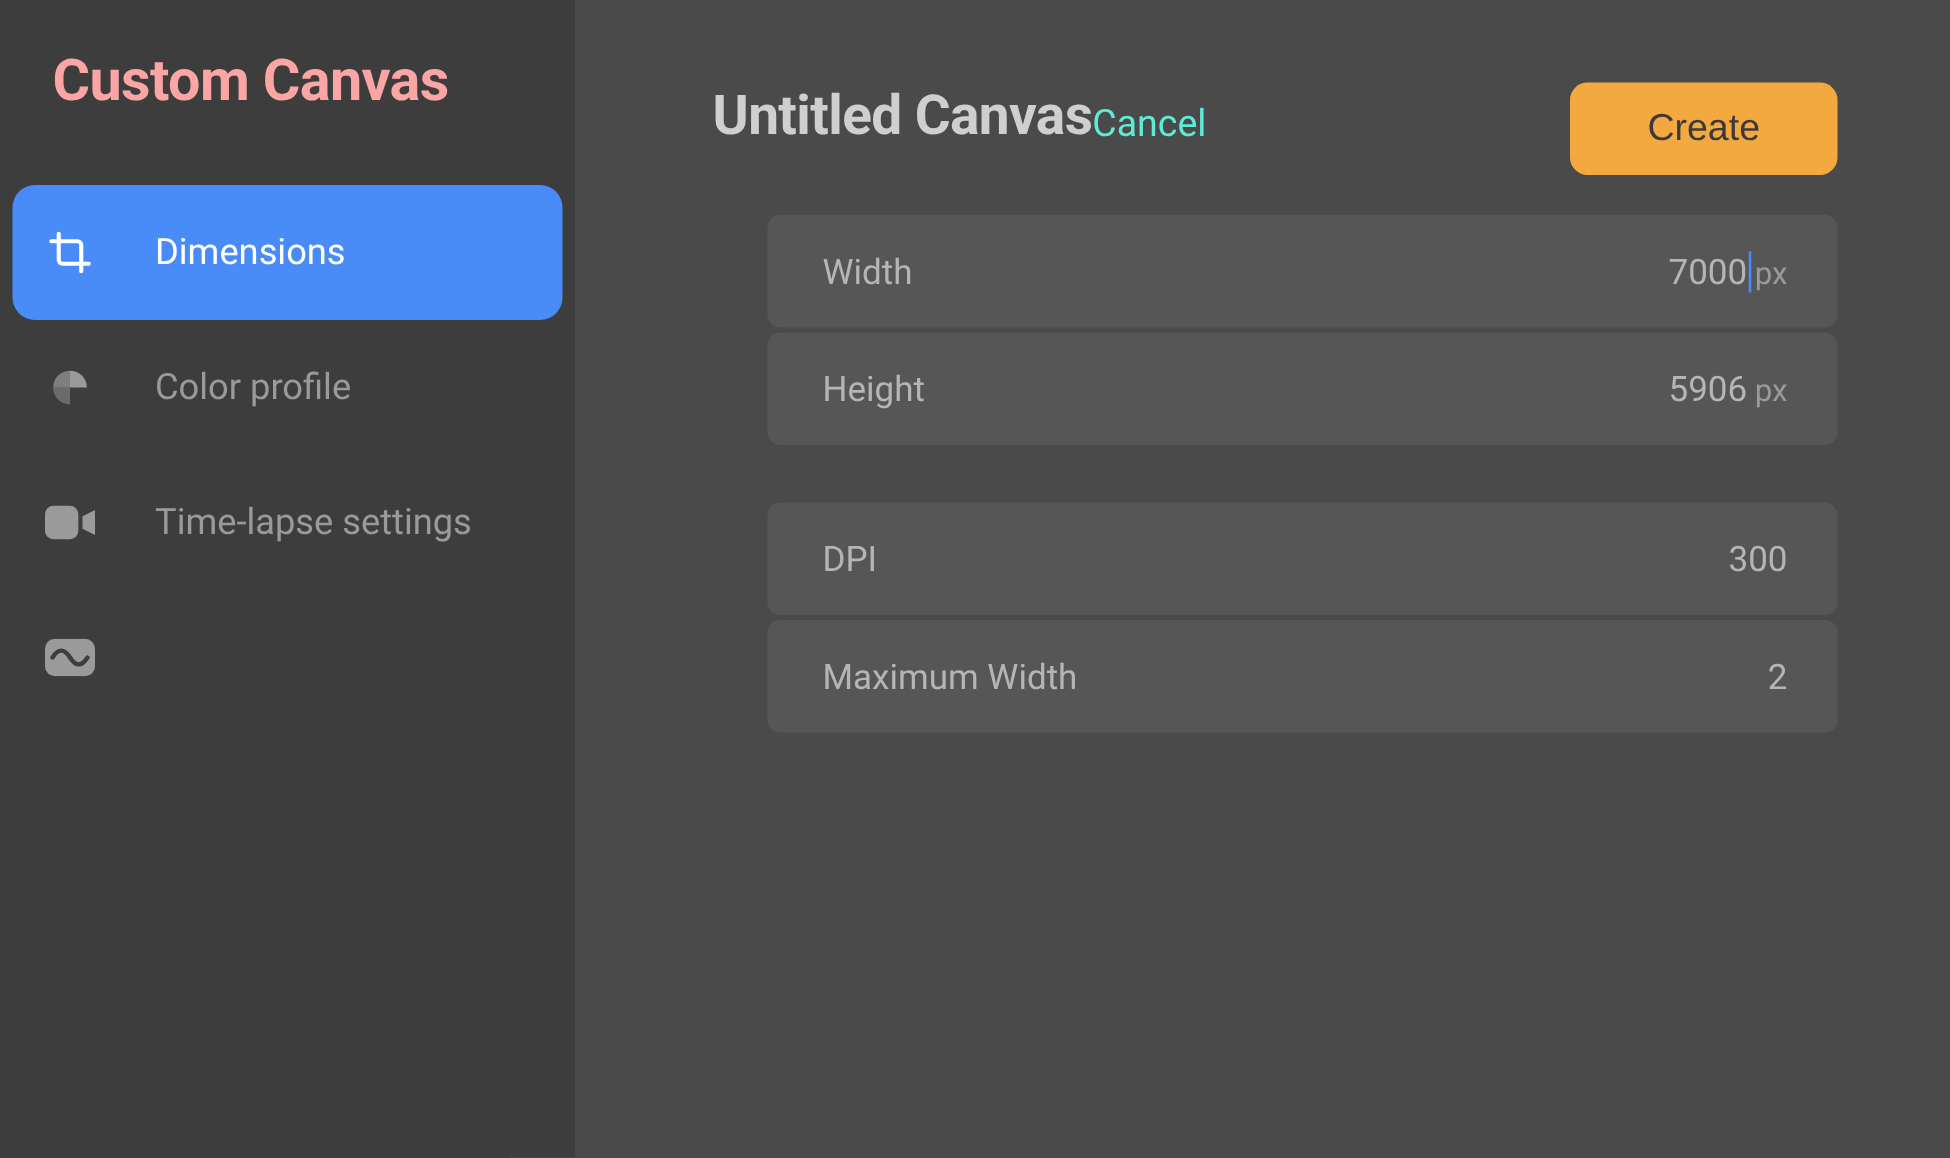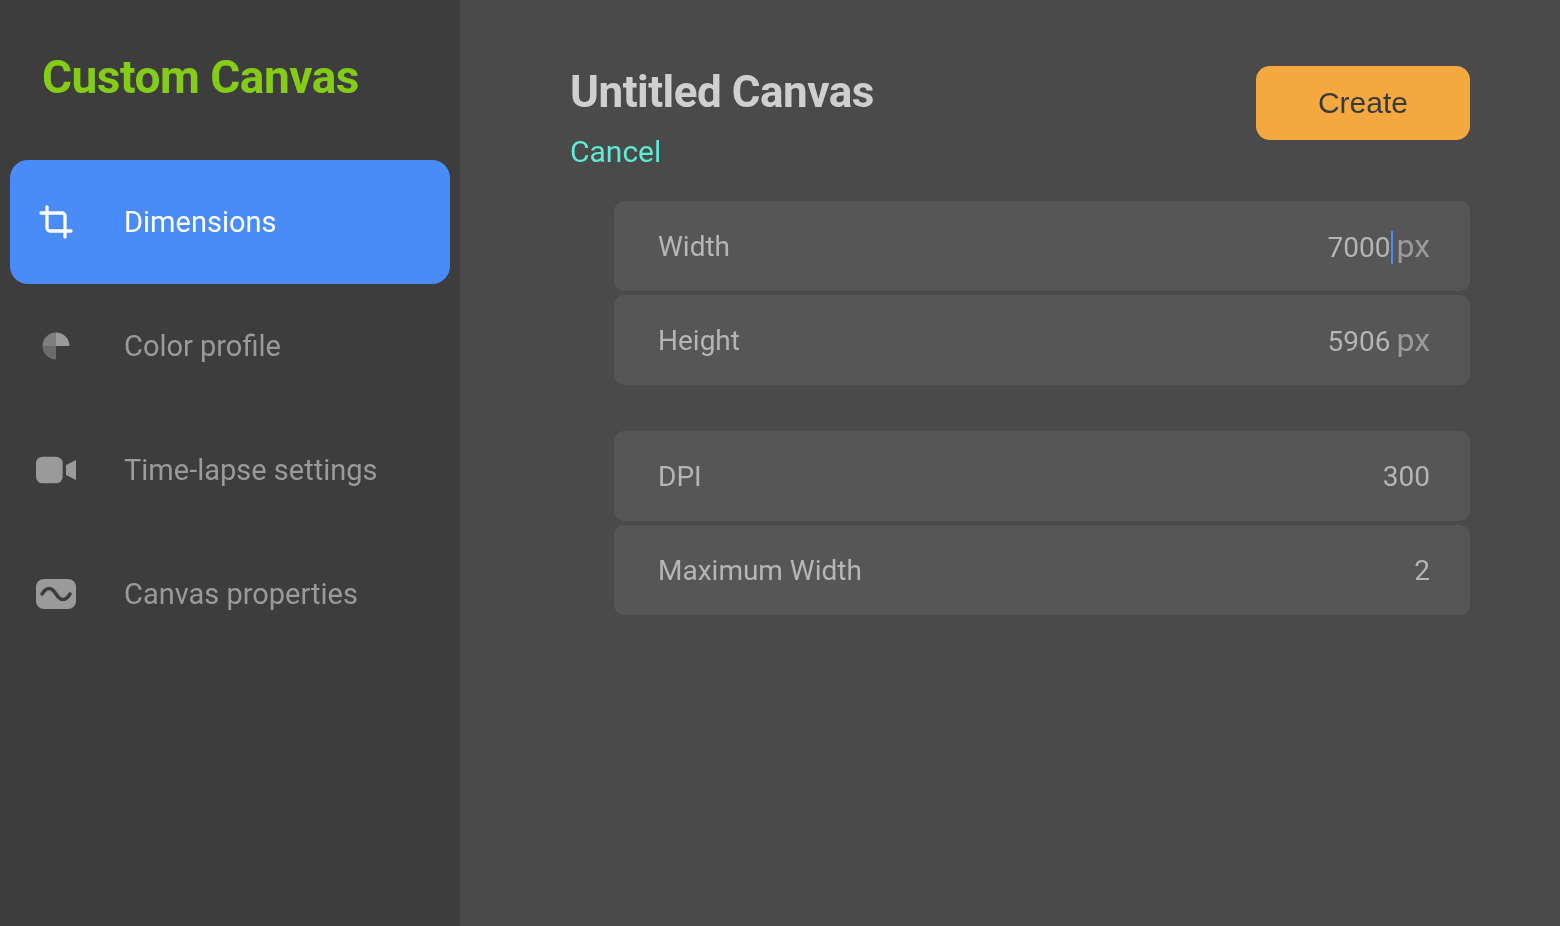--- a/index.html
+++ b/index.html
@@ -15,32 +15,31 @@
       overflow: hidden;
       display: flex;
     }
     .sidebar {
       width: 460px;
       height: 100%;
       background: #3d3d3d;
       padding: 38px 10px 10px 10px;
     }
     .sidebar-title {
-      color: #84cc16;
+      color: #fca5a5;
       font-size: 46px;
       font-weight: 700;
       margin-left: 32px;
       margin-bottom: 56px;
       letter-spacing: -0.5px;
-      margin-top: 12px;
     }
     .sidebar-item {
       display: flex;
       align-items: center;
-      height: 124px;
+      height: 108px;
       border-radius: 18px;
       padding-left: 24px;
       cursor: pointer;
     }
     .sidebar-item.active {
       background: #4a8cf7;
     }
     .sidebar-item .icon-wrap {
       width: 44px;
       height: 44px;
@@ -67,21 +66,21 @@
       position: relative;
     }
     .header-row {
       display: flex;
       align-items: flex-start;
       justify-content: space-between;
       margin-bottom: 10px;
     }
     .title-block {
       display: flex;
-      flex-direction: column;
+      flex-direction: row;
     }
     .main-title {
       color: #cfcfcf;
       font-size: 44px;
       font-weight: 700;
       letter-spacing: -0.5px;
     }
     .cancel {
       color: #5eead4;
       font-size: 30px;
@@ -125,21 +124,21 @@
       align-items: baseline;
       gap: 6px;
     }
     .field-value .num {
       color: #b5b5b5;
       font-size: 28px;
       position: relative;
     }
     .field-value .unit {
       color: #9a9a9a;
-      font-size: 32px;
+      font-size: 25px;
     }
     .group-gap {
       height: 42px;
     }
     .caret {
       position: absolute;
       right: -3px;
       top: 0;
       bottom: 0;
       width: 2px;
@@ -183,21 +182,20 @@
     <span class="label">Time-lapse settings</span>
   </div>
 
   <div class="sidebar-item">
     <span class="icon-wrap">
       <svg width="40" height="30" viewBox="0 0 40 30">
         <rect x="0" y="0" width="40" height="30" rx="8" fill="currentColor"></rect>
         <path d="M6 15 Q 13 4 20 15 T 34 15" stroke="#3d3d3d" stroke-width="3.5" fill="none" stroke-linecap="round"></path>
       </svg>
     </span>
-    <span class="label">Canvas properties</span>
   </div>
 </div>
 
 <div class="main">
   <div class="header-row">
     <div class="title-block">
       <div class="main-title">Untitled Canvas</div>
       <div class="cancel">Cancel</div>
     </div>
     <button class="create-btn">Create</button>

